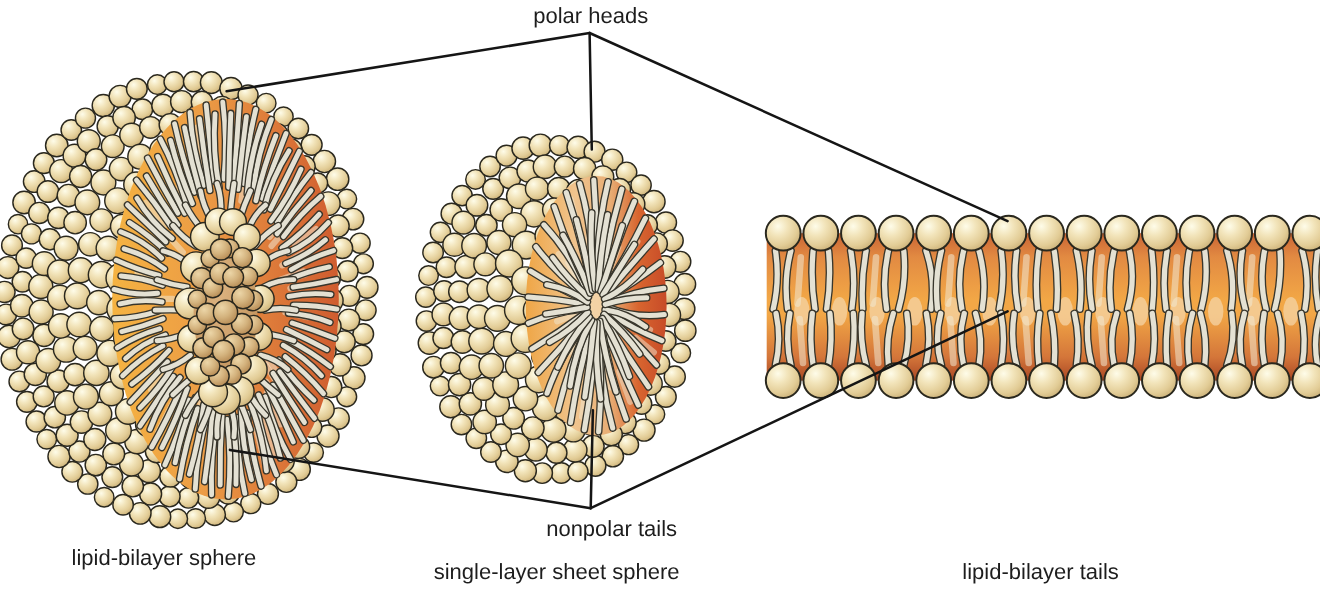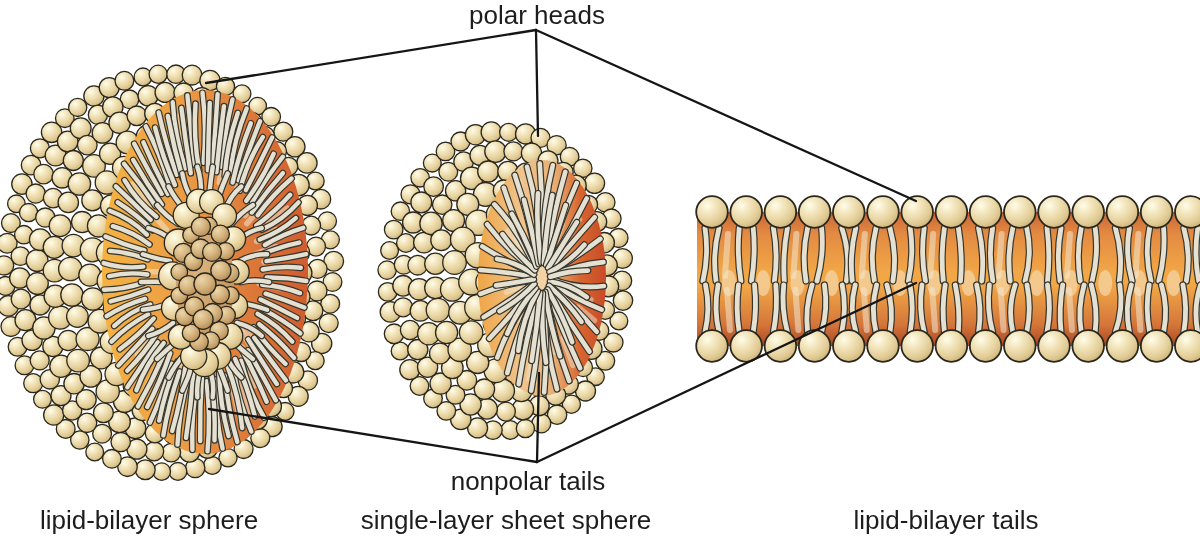--- a/index.html
+++ b/index.html
@@ -8,21 +8,21 @@
     width: 1200px;
     height: 540px;
     overflow: hidden;
     background: #ffffff;
     font-family: "Liberation Sans", sans-serif;
   }
   .stage svg { position: absolute; left: 0; top: 0; }
   .lbl {
     position: absolute;
     transform: translateX(-50%);
-    font-size: 26px;
+    font-size: 20px;
     line-height: 27px;
     color: #1d1d1d;
     white-space: nowrap;
     user-select: none;
   }
 </style>
 </head>
 <body>
 
 <div class="stage">
@@ -1122,20 +1122,20 @@
         <path d="M536 30 L538 136" stroke="#151515" stroke-width="2.3" stroke-linecap="round" fill="none"></path>
         <path d="M536 30 L916 201" stroke="#151515" stroke-width="2.3" stroke-linecap="round" fill="none"></path>
         <path d="M209 409 L537 462" stroke="#151515" stroke-width="2.3" stroke-linecap="round" fill="none"></path>
         <path d="M539 373 L537 462" stroke="#151515" stroke-width="2.3" stroke-linecap="round" fill="none"></path>
         <path d="M537 462 L916 283" stroke="#151515" stroke-width="2.3" stroke-linecap="round" fill="none"></path>
       </g>
     </svg>
 
   <div class="lbl" style="left:537px; top:2px;">polar heads</div>
 
-  <div class="lbl" style="left:528px; top:468px;">nonpolar tails</div>
+  <div class="lbl" style="left:556px; top:468px;">nonpolar tails</div>
 
-  <div class="lbl" style="left:149px; top:507px;">lipid-bilayer sphere</div>
+  <div class="lbl" style="left:149px; top:495px;">lipid-bilayer sphere</div>
 
   <div class="lbl" style="left:506px; top:507px;">single-layer sheet sphere</div>
 
   <div class="lbl" style="left:946px; top:507px;">lipid-bilayer tails</div>
 </div>
 
 </body></html>

